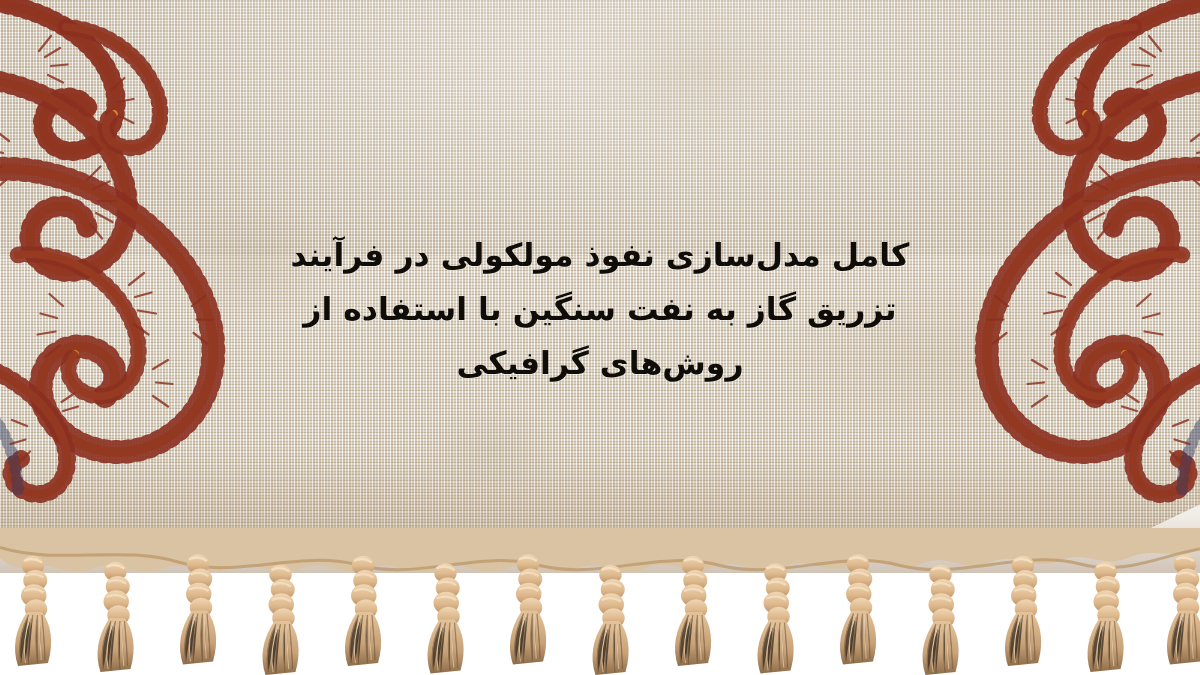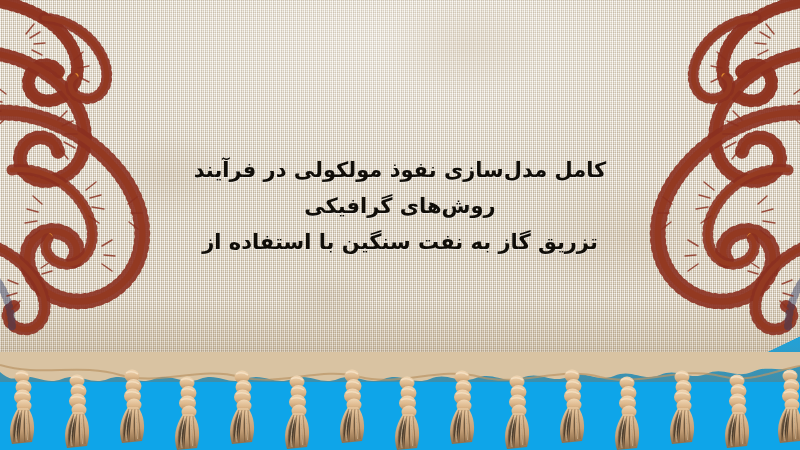--- a/index.html
+++ b/index.html
@@ -4,21 +4,21 @@
 <title>Presentation Title Slide</title>
 <style>
   html,body{margin:0;padding:0;background:#000;}
   body{
     font-family:"DejaVu Sans","Liberation Sans",sans-serif;
   }
   #slide{
     position:relative;
     width:800px;height:450px;
     overflow:hidden;
-    background:#0ea5e9;
+    background:#ffffff;
   }
 
   
   .fabric{
     position:absolute;
     left:0;top:0;width:800px;height:382px;
     background-color:#e9e1d2;
     background-image:
       
       radial-gradient(ellipse 120px 70px at 58% 12%, rgba(168,140,100,.17), rgba(168,140,100,0) 70%),
@@ -273,17 +273,17 @@
         <use href="#tassel" x="627" y="22"></use>
         <use href="#tassel" x="682" y="16"></use>
         <use href="#tassel" x="737" y="20"></use>
         <use href="#tassel" x="790" y="15"></use>
       </g>
     </svg>
   </div>
 
   <div class="title-block">
     <span class="ln">کامل مدل‌سازی نفوذ مولکولی در فرآیند</span>
+    <span class="ln">تزریق گاز به نفت سنگین با استفاده از</span>
     <span class="ln">روش‌های گرافیکی</span>
-    <span class="ln">تزریق گاز به نفت سنگین با استفاده از</span>
   </div>
 
 </div>
 
 </body></html>

